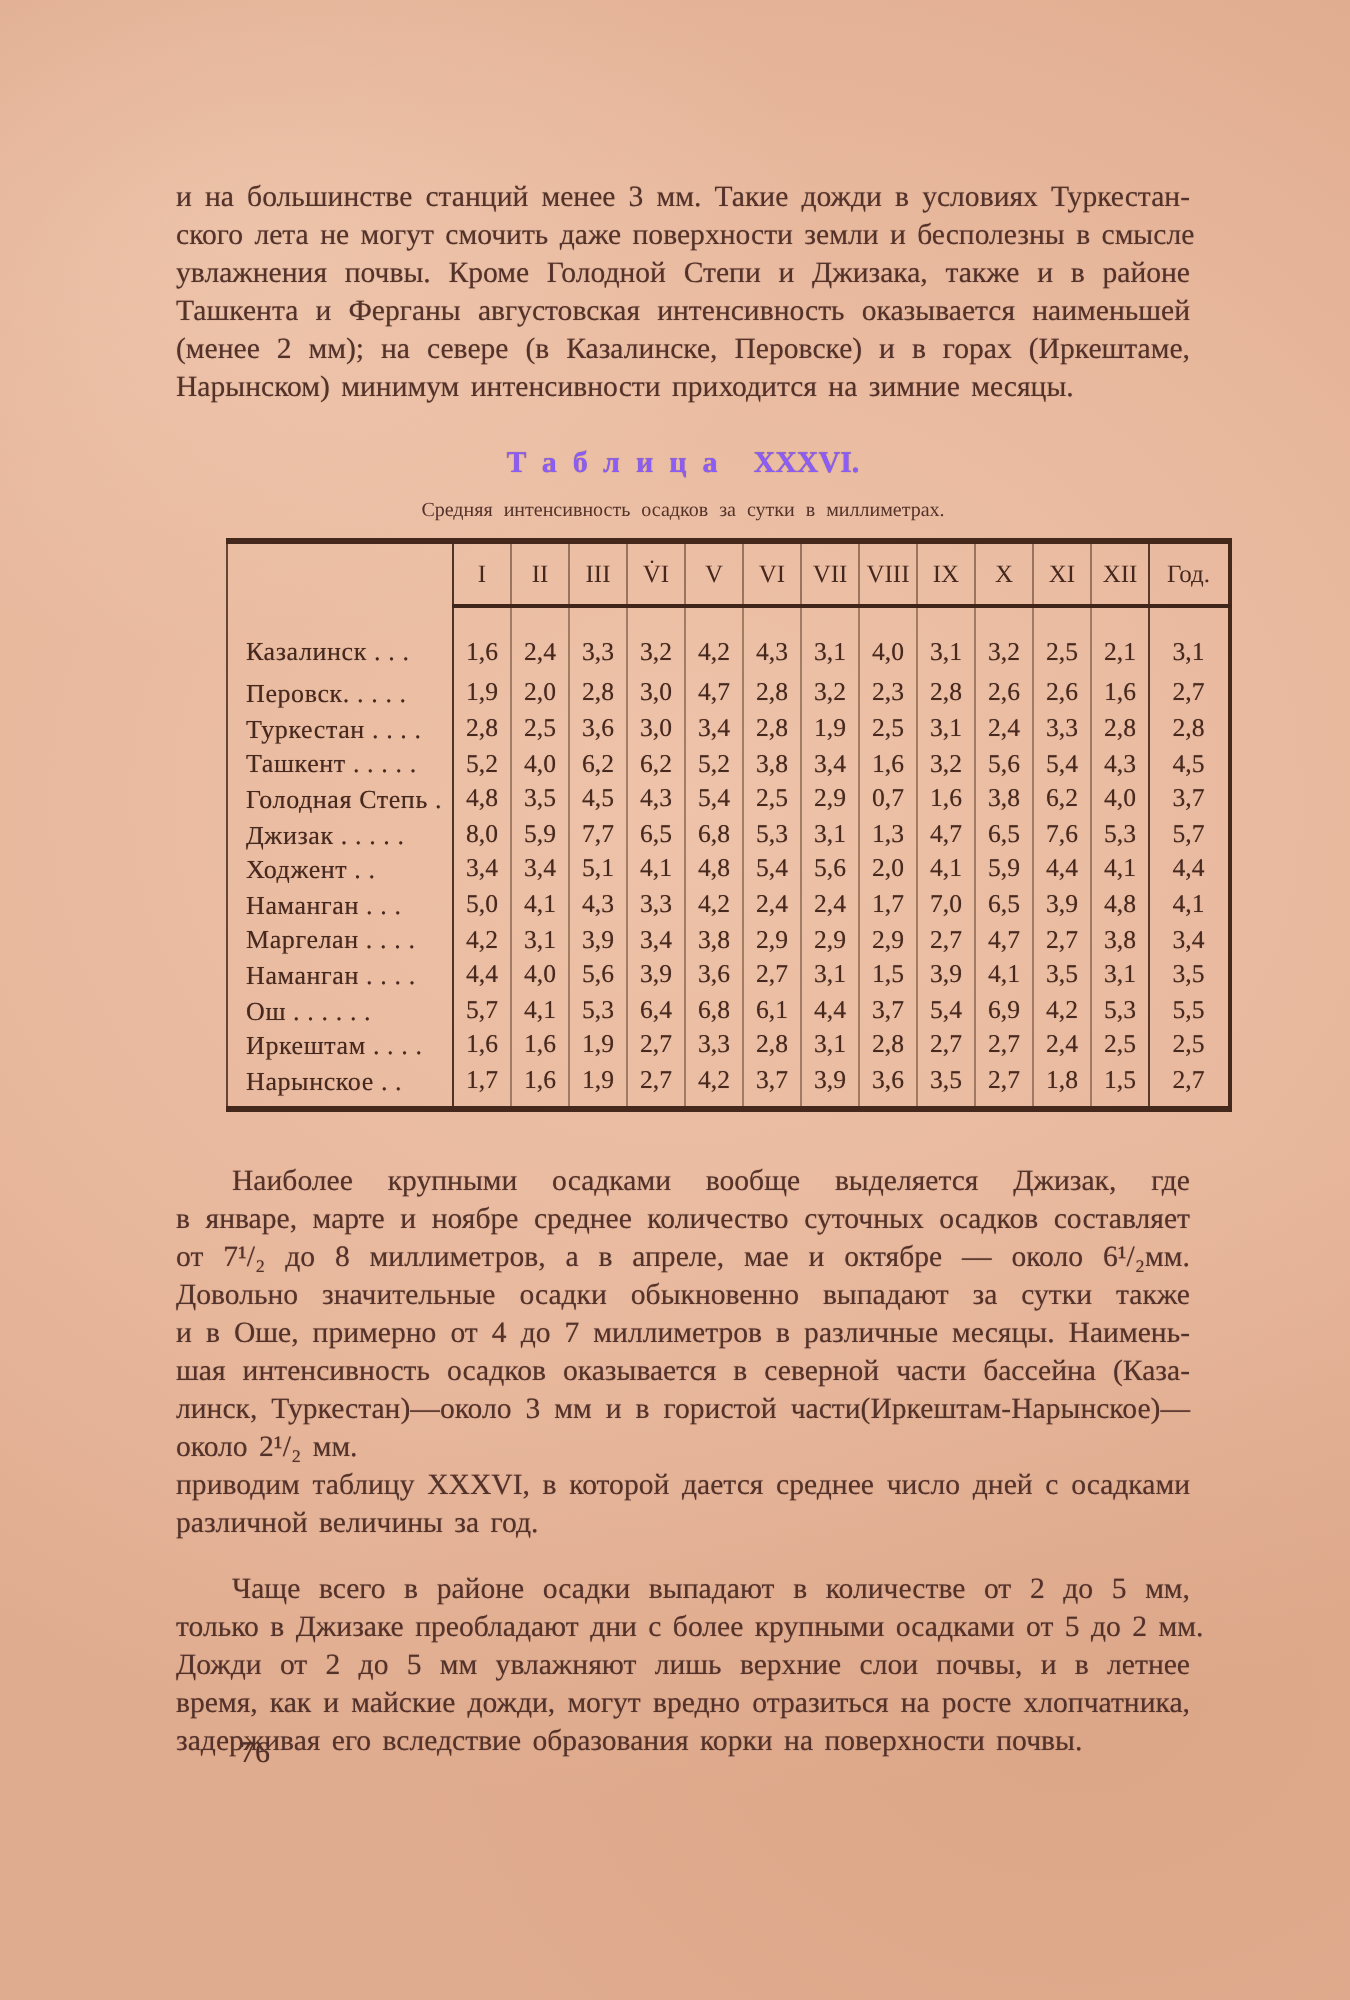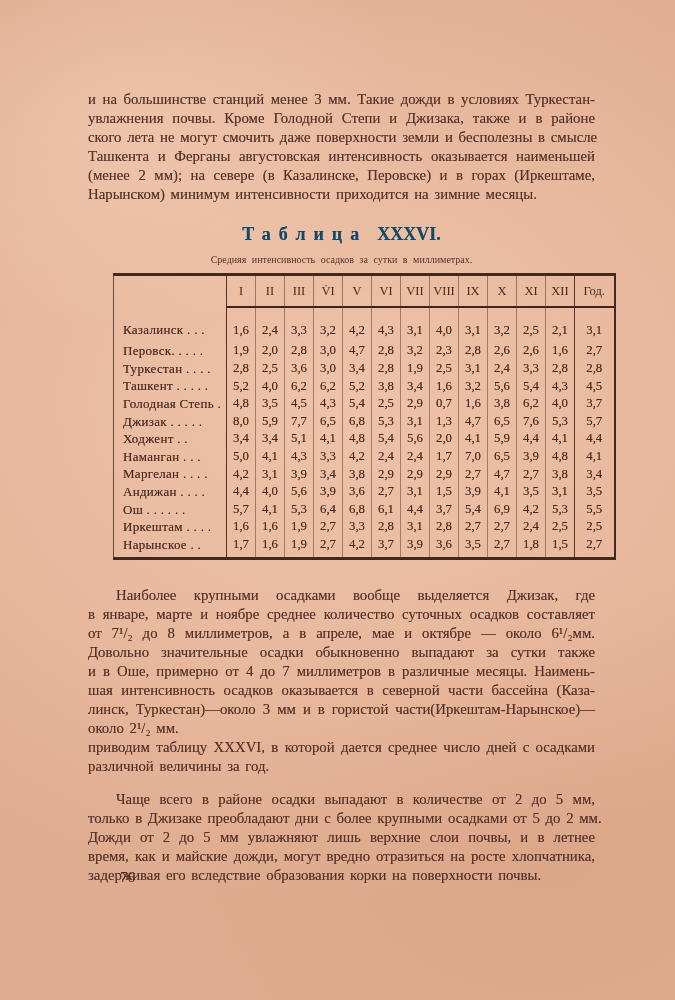--- a/index.html
+++ b/index.html
@@ -14,21 +14,21 @@
   }
   .page{position:absolute;left:88px;top:90px;width:507px;}
   .para{font-size:14.8px;line-height:19px;word-spacing:2px;
         text-shadow:0 0 .5px rgba(86,50,40,.55);}
   .para .line{text-align:justify;text-align-last:justify;white-space:nowrap;}
   .para .line.last{text-align-last:left;}
   .para.indented .line.first{padding-left:28px;}
   .para.p2{margin-top:26px;}
   .para.p4{margin-top:14px;}
 
-  .tbl-title{margin-top:20px;text-align:center;font-weight:bold;font-size:18px;color:#0c4a6e;
+  .tbl-title{margin-top:20px;text-align:center;font-weight:bold;font-size:15px;color:#8b5cf6;
              text-shadow:0 0 .5px rgba(75,43,34,.6);}
   .tbl-title .word{letter-spacing:8px;margin-right:10px;}
   .tbl-subtitle{margin-top:9px;text-align:center;font-size:10px;word-spacing:3px;}
 
   table{border-collapse:collapse;table-layout:fixed;width:502px;margin-left:25px;margin-top:8px;
         color:#46281e;}
   table{border-top:3px solid #44281b;border-bottom:3px solid #44281b;
         border-left:1.2px solid rgba(68,40,27,.8);border-right:2px solid #44281b;}
   th,td{padding:0;font-weight:normal;}
   thead th{height:30px;font-size:12.5px;vertical-align:middle;text-align:center;
@@ -47,22 +47,22 @@
   .page-number{position:absolute;left:120px;top:869px;font-size:15px;color:#4f2f27;
                text-shadow:0 0 .5px rgba(79,47,39,.5);}
 </style>
 </head>
 <body>
 
 <div class="page">
 
   <div class="para p1">
       <div class="line first">и на большинстве станций менее 3 мм. Такие дожди в условиях Туркестан-</div>
+      <div class="line">ского лета не могут смочить даже поверхности земли и бесполезны в смысле</div>
       <div class="line">увлажнения почвы. Кроме Голодной Степи и Джизака, также и в районе</div>
-      <div class="line">ского лета не могут смочить даже поверхности земли и бесполезны в смысле</div>
       <div class="line">Ташкента и Ферганы августовская интенсивность оказывается наименьшей</div>
       <div class="line">(менее 2 мм); на севере (в Казалинске, Перовске) и в горах (Иркештаме,</div>
       <div class="line last">Нарынском) минимум интенсивности приходится на зимние месяцы.</div>
     </div>
 
   <div class="tbl-title">
     <span class="word">Таблица</span><span class="num">XXXVI.</span>
   </div>
 
   <div class="tbl-subtitle">Средняя интенсивность осадков за сутки в миллиметрах.</div>
@@ -241,21 +241,21 @@
           <td>2,9</td>
           <td>2,9</td>
           <td>2,9</td>
           <td>2,7</td>
           <td>4,7</td>
           <td>2,7</td>
           <td>3,8</td>
           <td class="year-col">3,4</td>
         </tr>
         <tr>
-          <td class="label-cell">Андижан  .  .  .  .</td>
+          <td class="label-cell">Наманган  .  .  .  .</td>
           <td class="month-first">4,4</td>
           <td>4,0</td>
           <td>5,6</td>
           <td>3,9</td>
           <td>3,6</td>
           <td>2,7</td>
           <td>3,1</td>
           <td>1,5</td>
           <td>3,9</td>
           <td>4,1</td>

